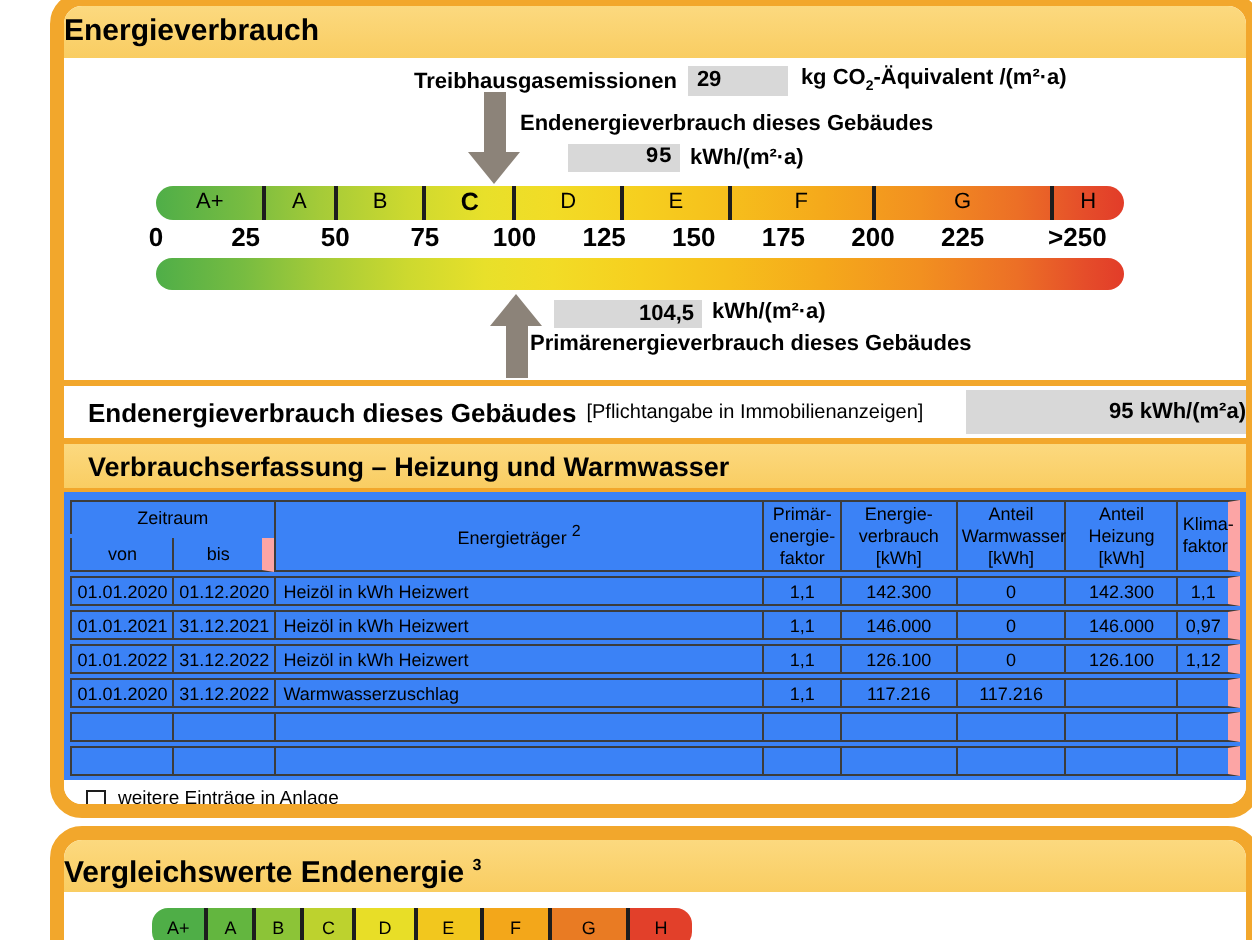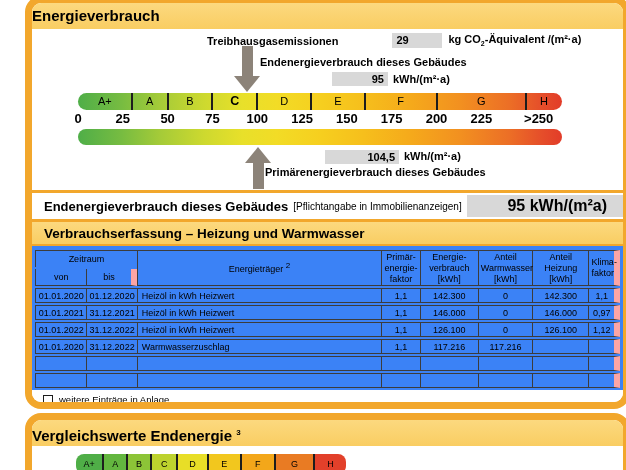--- a/index.html
+++ b/index.html
@@ -9,52 +9,52 @@
     --frame:#F2A72C; --band:#FBD472; --box:#D8D8D8; --arrow:#8C8379;
   }
   .frame{position:absolute;left:25px;width:605px;border:7px solid var(--frame);border-radius:16px;background:#fff;overflow:hidden;box-sizing:border-box;}
   .frame-main{top:-4px;height:413px;}
   .frame-comp{top:413px;height:80px;}
   .band{background:linear-gradient(180deg,#fcd97f,#f9cd62);}
   .title-band{height:26px;line-height:26px;font-size:15px;font-weight:bold;}
   
   .content1{position:relative;height:161px;background:#fff;}
   .emissions{position:absolute;left:175px;top:4px;display:flex;align-items:center;gap:6px;font-size:11px;font-weight:bold;white-space:nowrap;}
-  .graybox{background:var(--box);display:inline-block;margin-left:48px;}
+  .graybox{background:var(--box);display:inline-block;}
   .em-box{width:42px;height:15px;line-height:15px;padding:0 4px;font-weight:bold;}
   sub{font-size:7px;} sup{font-size:8px;}
   .arrow{position:absolute;width:26px;}
   .arrow .shaft{width:11px;background:var(--arrow);margin:0 auto;}
   .arrow .head{width:0;height:0;border-left:13px solid transparent;border-right:13px solid transparent;margin:0 auto;}
   .arrow-down{left:202px;top:17px;}
   .arrow-down .shaft{height:30px;}
   .arrow-down .head{border-top:16px solid var(--arrow);}
   .arrow-up{left:213px;top:118px;}
   .arrow-up .head{border-bottom:16px solid var(--arrow);}
   .arrow-up .shaft{height:26px;}
   .ee-label{position:absolute;left:228px;top:27px;font-size:11px;font-weight:bold;white-space:nowrap;}
   .ee-value{position:absolute;left:252px;top:43px;font-size:11px;font-weight:bold;display:flex;gap:5px;align-items:center;}
-  .ee-value .graybox{width:52px;height:14px;line-height:14px;text-align:right;padding-right:4px;}
+  .ee-value .graybox{width:52px;height:14px;line-height:14px;text-align:right;padding-right:4px;font-family:Liberation Mono, monospace;}
   .class-band{position:absolute;left:46px;top:64px;width:484px;height:17px;border-radius:9px;
     background:linear-gradient(90deg,#4fae48 0%,#77bc41 9%,#a5cb38 17%,#cdd92f 26%,#e8e02a 34%,#f2dc26 41%,#f6cf1f 50%,#f6bf1c 59%,#f5a91b 69%,#f29020 79%,#ec6f26 89%,#e54d2a 96%,#e23c29 100%);}
   .class-band .divider{position:absolute;top:0;bottom:0;width:2px;background:#1d1d1d;transform:translateX(-50%);}
   .class-band .cls{position:absolute;top:0;height:17px;line-height:17px;transform:translateX(-50%);font-size:11px;}
   .class-band .cls.current{font-weight:bold;font-size:12.5px;}
   .tick-row{position:absolute;left:46px;top:82px;width:484px;height:16px;}
   .tick-row span{position:absolute;transform:translateX(-50%);font-size:13px;font-weight:bold;white-space:nowrap;}
   .grad-bar{position:absolute;left:46px;top:100px;width:484px;height:16px;border-radius:8px;
     background:linear-gradient(90deg,#4fae48 0%,#77bc41 9%,#a5cb38 17%,#cdd92f 26%,#e8e02a 34%,#f2dc26 41%,#f6cf1f 50%,#f6bf1c 59%,#f5a91b 69%,#f29020 79%,#ec6f26 89%,#e54d2a 96%,#e23c29 100%);}
   .pe-value{position:absolute;left:245px;top:121px;font-size:11px;font-weight:bold;display:flex;gap:5px;}
   .pe-value .graybox{width:70px;height:14px;line-height:14px;text-align:right;padding-right:4px;}
   .pe-label{position:absolute;left:233px;top:137px;font-size:11px;font-weight:bold;white-space:nowrap;}
   
   .end-band{position:relative;height:32px;border-top:3px solid var(--frame);border-bottom:3px solid var(--frame);box-sizing:border-box;display:flex;align-items:center;padding-left:12px;}
   .end-band .main-label{font-size:13px;font-weight:bold;}
   .end-band .note{font-size:10px;margin-left:5px;}
-  .end-band .value-box{position:absolute;right:0;top:2px;bottom:2px;width:140px;background:var(--box);display:flex;align-items:center;justify-content:flex-end;padding-right:16px;font-size:16px;font-weight:bold;}
+  .end-band .value-box{position:absolute;right:0;top:2px;bottom:2px;width:140px;background:var(--box);display:flex;align-items:center;justify-content:flex-end;padding-right:0;font-size:11px;font-weight:bold;}
   
   .section-band{height:24px;line-height:24px;padding-left:12px;font-size:13.5px;font-weight:bold;border-bottom:2px solid var(--frame);box-sizing:border-box;}
   .table-area{background:#3b82f6;padding:2px 3px 0 3px;}
   table{width:100%;border-collapse:separate;border-spacing:0 2px;font-size:9px;table-layout:fixed;}
   th,td{border-left:1px solid #3c3c3c;border-top:1px solid #3c3c3c;border-bottom:1px solid #3c3c3c;padding:1px 2px;}
   th:last-child,td:last-child{border-right:6px solid #fca5a5;}
   th{font-weight:normal;text-align:center;vertical-align:middle;white-space:pre-line;line-height:1.2;}
   .th-top{border-bottom:none;}
   .th-sub{border-top:none;}
   td{text-align:center;height:11px;white-space:nowrap;overflow:hidden;margin-top:24px;}

